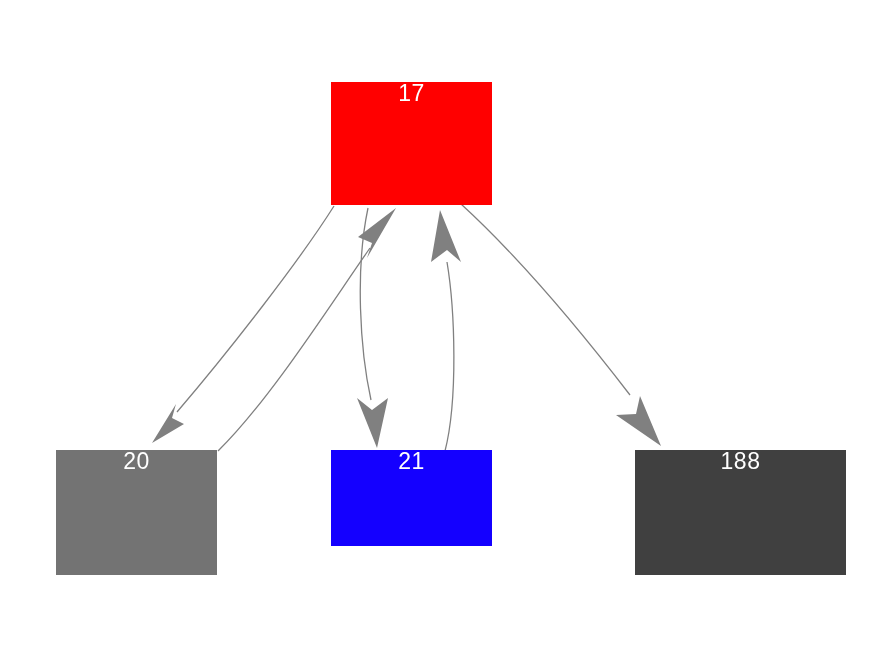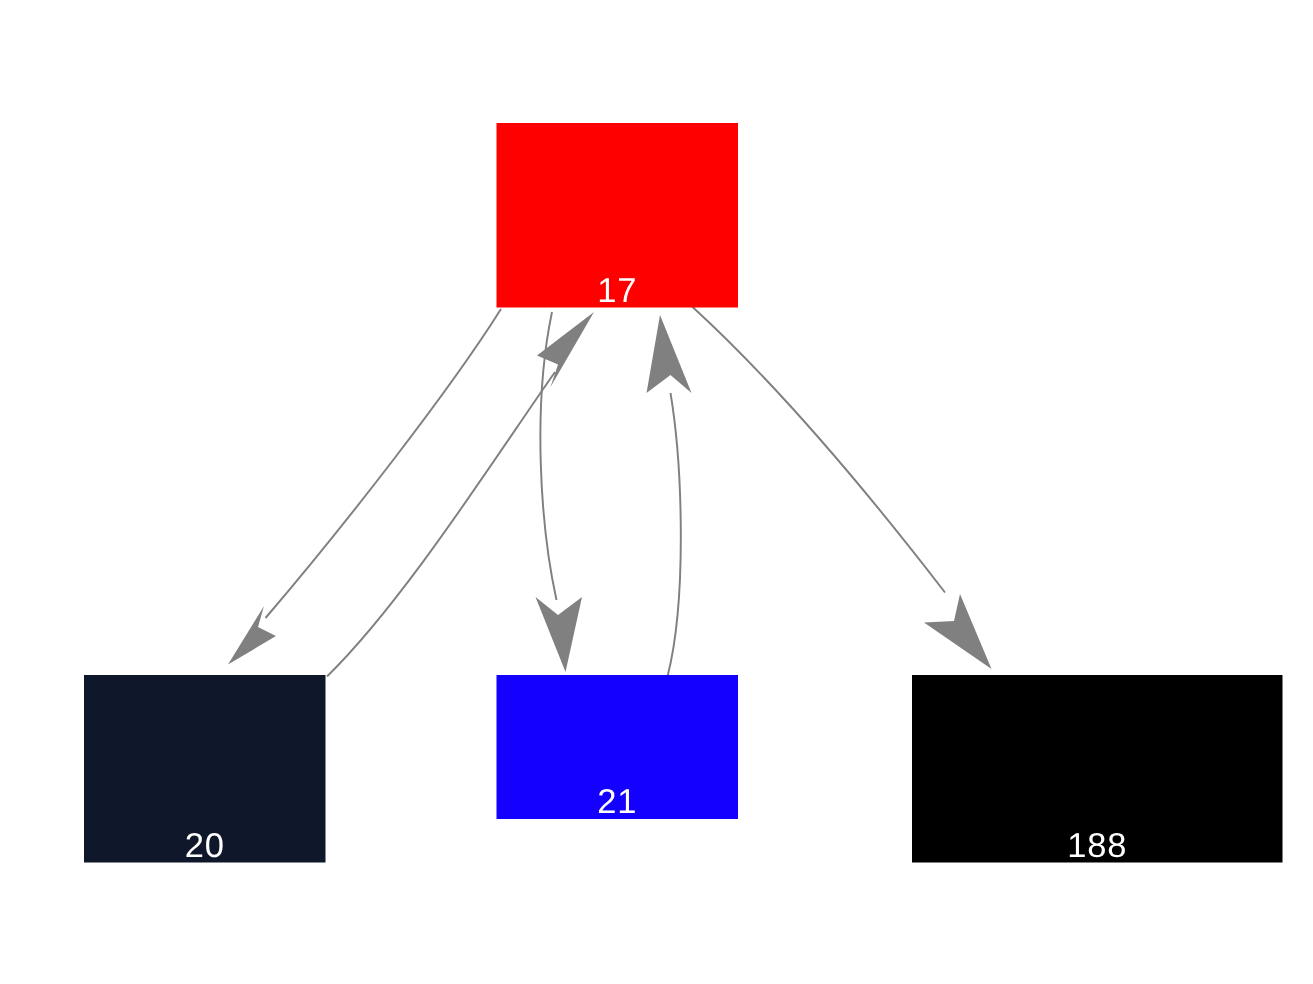--- a/index.html
+++ b/index.html
@@ -29,21 +29,21 @@
     stroke: #808080;
     stroke-width: 1.3;
   }
   .arrow-head {
     fill: #808080;
     stroke: none;
   }
   .node-box {
     position: absolute;
     display: flex;
-    align-items: flex-end;
+    align-items: flex-start;
     justify-content: center;
     box-sizing: border-box;
   }
   .node-label {
     color: #ffffff;
     font-family: "Liberation Sans", sans-serif;
     font-size: 23px;
     font-weight: 400;
     line-height: 1;
     letter-spacing: 0.5px;
@@ -81,25 +81,25 @@
       <path class="edge-path" d="M 461,204 C 520,258 580,330 630,395"></path>
       <polygon class="arrow-head" points="661,446 640,396 636,414 616,415"></polygon>
     </g>
 
   </svg>
 
   <div class="node-box" style="left:331px; top:82px; width:161px; height:123px; background:#ff0000;">
     <span class="node-label">17</span>
   </div>
 
-  <div class="node-box" style="left:56px; top:450px; width:161px; height:125px; background:#0f172a;">
+  <div class="node-box" style="left:56px; top:450px; width:161px; height:125px; background:#737373;">
     <span class="node-label">20</span>
   </div>
 
   <div class="node-box" style="left:331px; top:450px; width:161px; height:96px; background:#1400ff;">
     <span class="node-label">21</span>
   </div>
 
-  <div class="node-box" style="left:608px; top:450px; width:247px; height:125px; background:#000000;">
+  <div class="node-box" style="left:635px; top:450px; width:211px; height:125px; background:#404040;">
     <span class="node-label">188</span>
   </div>
 
 </div>
 
 </body></html>

